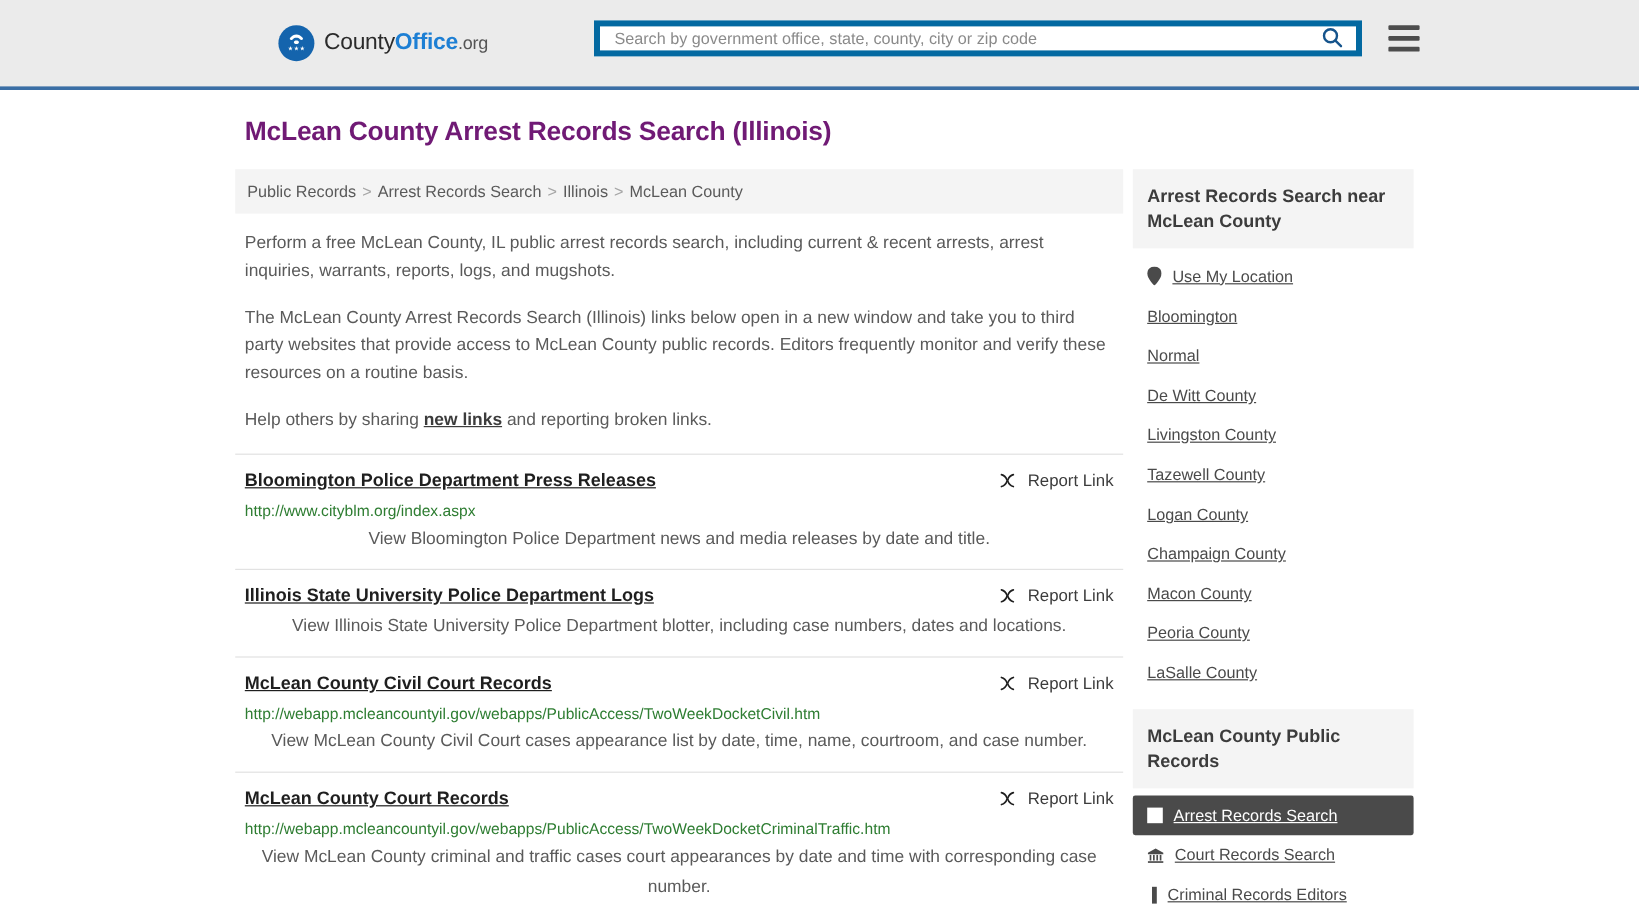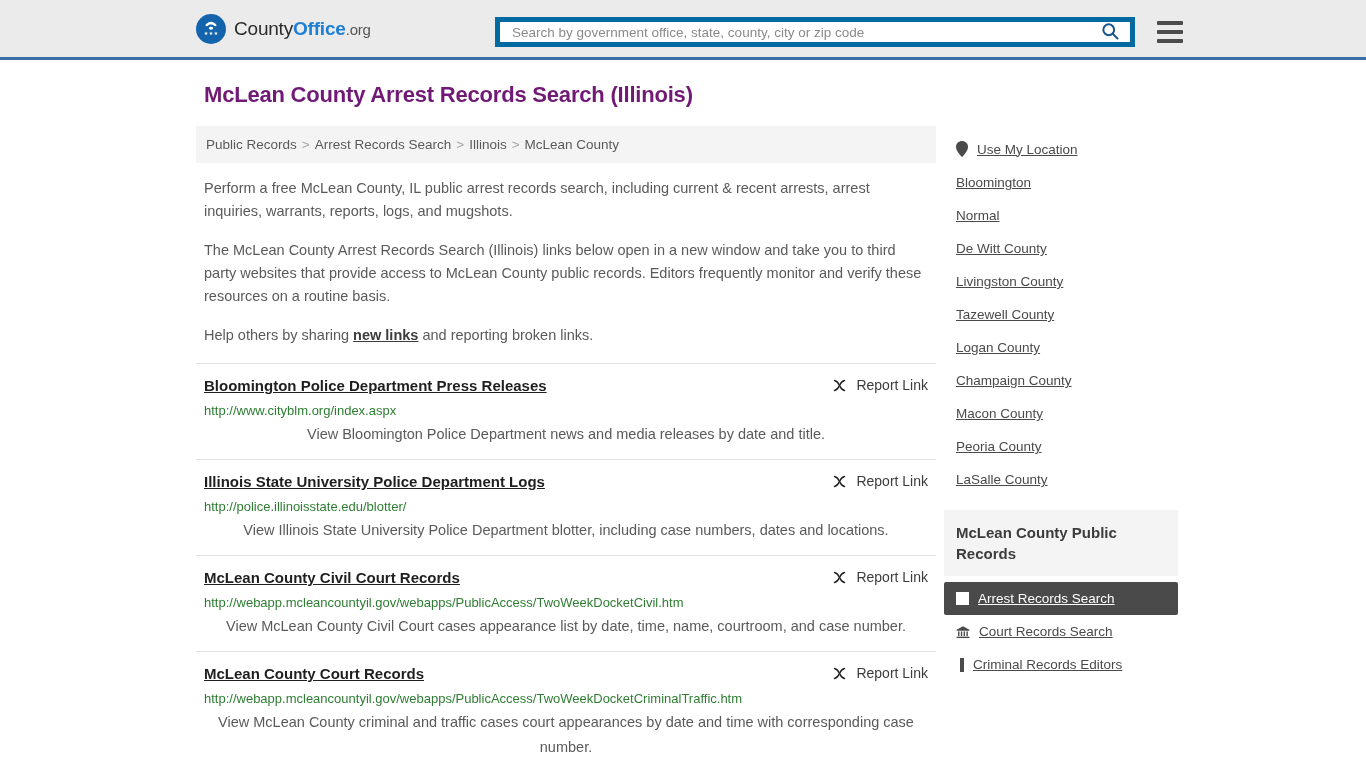--- a/index.html
+++ b/index.html
@@ -7,26 +7,27 @@
   body {
     width:1366px; height:768px;
     font-family:"Liberation Sans", sans-serif;
     background:#ffffff;
     color:#4a4a4a;
     overflow:hidden;
   }
 
   
   .site-header{
-    height:60px;
+    height:75px;
     background:#ebebeb;
     border-bottom:3px solid #3a6ea5;
     display:flex;
     align-items:center;
     position:relative;
+    padding-left:36px;
   }
   .logo-wrap{
     display:flex; align-items:center; gap:8px;
     margin-left:196px;
   }
   .logo-mark{
     width:30px;height:30px;border-radius:50%;
     background:#1464ad;
     display:flex;align-items:center;justify-content:center;
     flex-shrink:0;
@@ -241,21 +242,20 @@
                 <svg width="17" height="17" viewBox="0 0 24 24" fill="none" stroke="#1f1f1f" stroke-width="2" stroke-linecap="round">
                   <path d="M5 5c3.5 1 5.5 3.5 6.5 6.3"></path>
                   <path d="M19 5c-3.5 1-5.5 3.5-6.5 6.3"></path>
                   <path d="M5 19c3.5-1 5.5-3.5 6.5-6.3"></path>
                   <path d="M19 19c-3.5-1-5.5-3.5-6.5-6.3"></path>
                 </svg>
               </span>
               <span>Report Link</span>
             </div>
           </div>
-          <div class="result-url">http://police.illinoisstate.edu/blotter/</div>
           <div class="result-desc">View Illinois State University Police Department blotter, including case numbers, dates and locations.</div>
         </div>
 
         <div class="result">
           <div class="result-head">
             <a class="result-title">McLean County Civil Court Records</a>
             <div class="report-link">
               <span>
                 <svg width="17" height="17" viewBox="0 0 24 24" fill="none" stroke="#1f1f1f" stroke-width="2" stroke-linecap="round">
                   <path d="M5 5c3.5 1 5.5 3.5 6.5 6.3"></path>
@@ -288,20 +288,21 @@
           </div>
           <div class="result-url">http://webapp.mcleancountyil.gov/webapps/PublicAccess/TwoWeekDocketCriminalTraffic.htm</div>
           <div class="result-desc">View McLean County criminal and traffic cases court appearances by date and time with corresponding case number.</div>
         </div>
 
       </div>
     </div>
 
     <div class="side-col">
 
+      <div class="side-head">Arrest Records Search near McLean County</div>
       <div class="side-list">
 
         <div class="side-item">
           <span class="side-icon">
             <svg width="12" height="16" viewBox="0 0 12 16">
                 <path d="M6 0C2.7 0 0 2.6 0 5.9 0 10.2 6 16 6 16s6-5.8 6-10.1C12 2.6 9.3 0 6 0z" fill="#4a4a4a"></path>
               </svg>
           </span>
           <a>Use My Location</a>
         </div>

